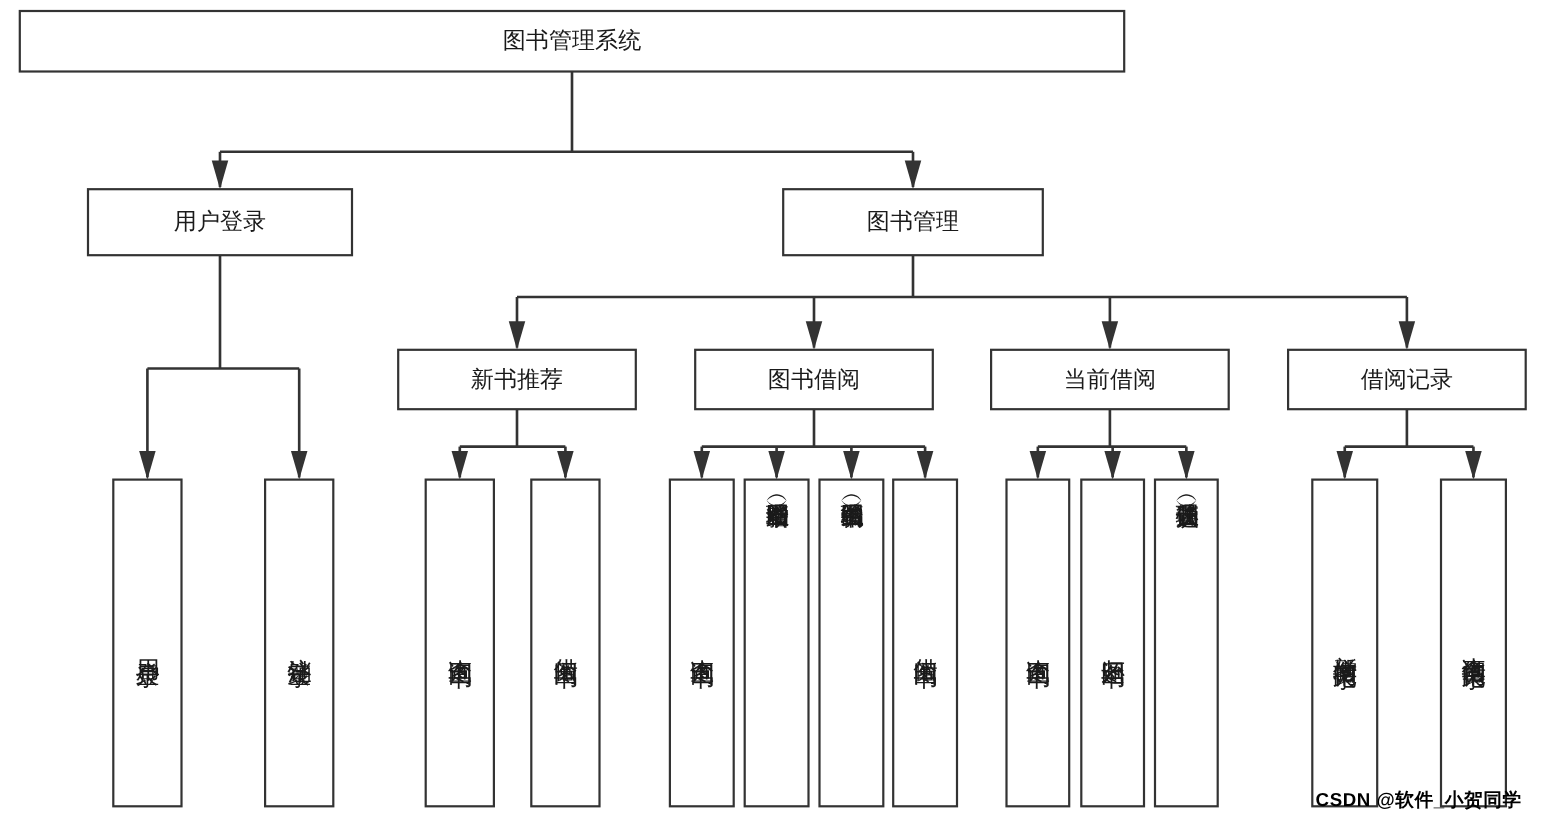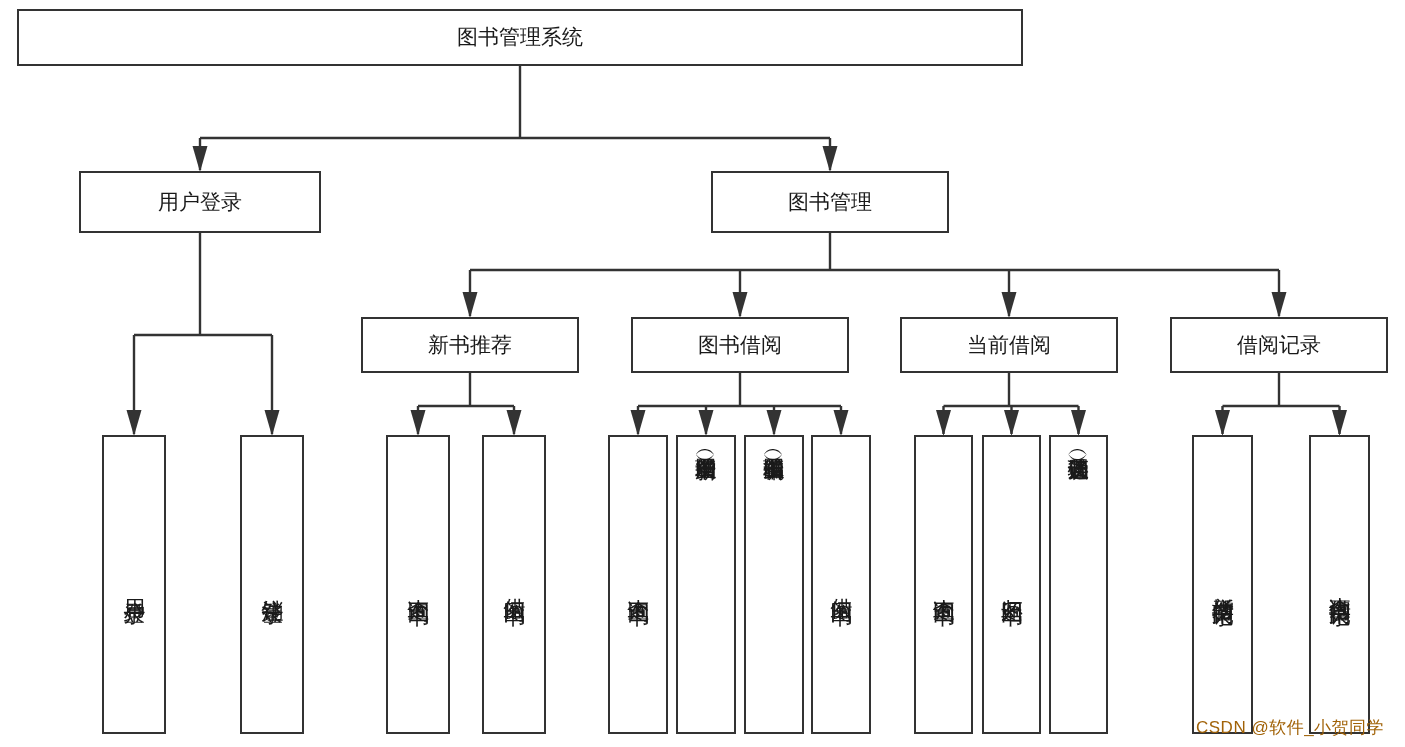--- a/index.html
+++ b/index.html
@@ -64,23 +64,24 @@
     white-space: nowrap;
   }
   .leaf-label.tall {
     font-size: 21px;
     letter-spacing: 0px;
   }
   .watermark {
     position: absolute;
     font-family: "Liberation Sans", "DejaVu Sans", sans-serif;
     font-size: 17px;
-    color: #a16207;
+    color: #000000;
     white-space: nowrap;
     letter-spacing: 0.5px;
+    font-weight: bold;
   }
 </style>
 </head>
 <body>
 
 <div id="diagram-root">
 
   <svg id="flow-svg" viewBox="0 0 1405 747">
     <g id="connectors">
         <line x1="520" y1="65" x2="520" y2="138" class="conn"></line>

